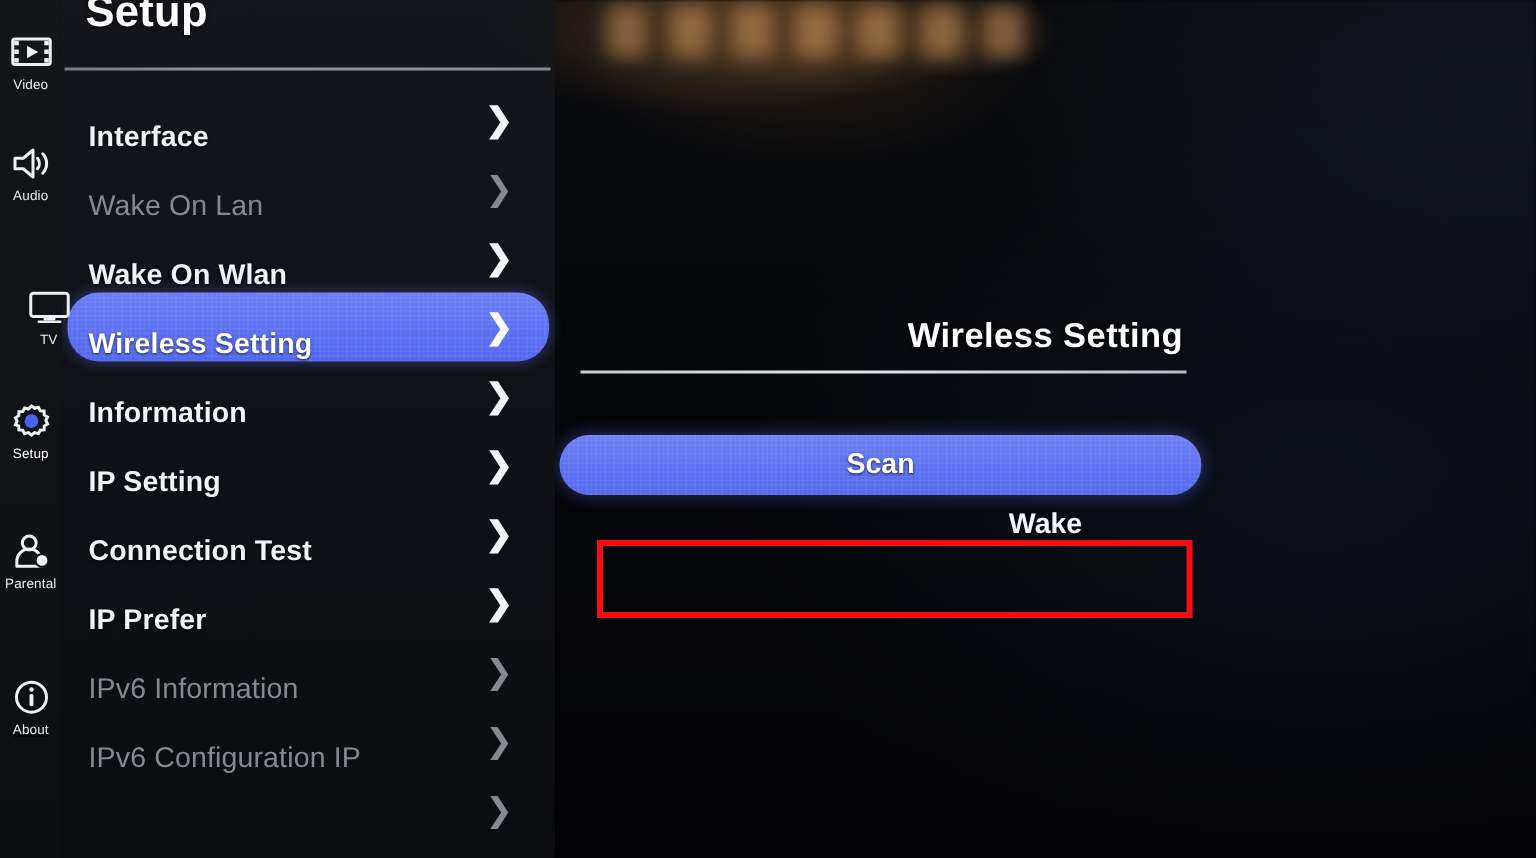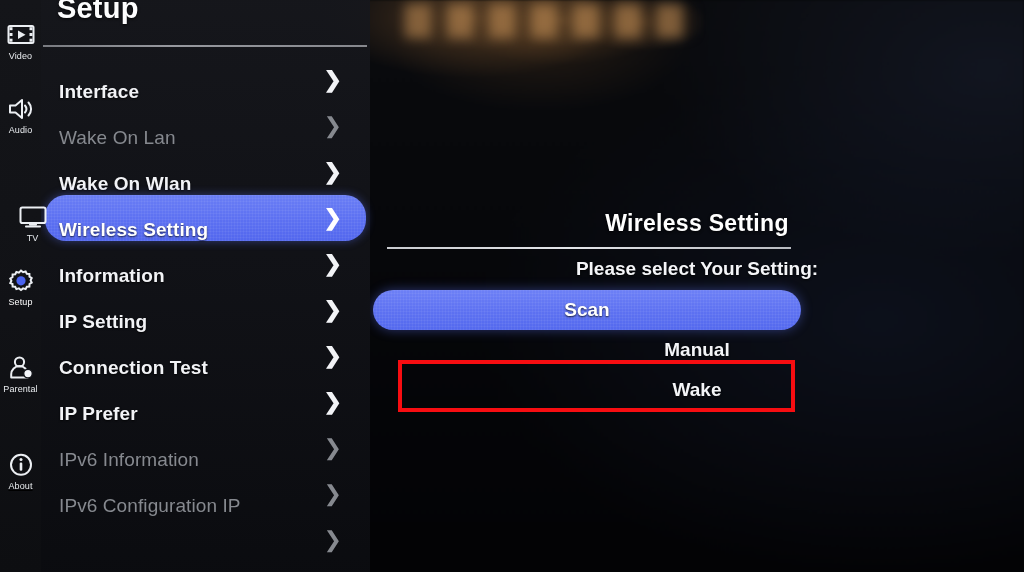--- a/index.html
+++ b/index.html
@@ -194,21 +194,21 @@
       <span class="rail-ico">
         <svg viewBox="0 0 30 26" width="30" height="26">
           <path d="M4 9.5 H9.5 L16 4 V22 L9.5 16.5 H4 Z" fill="none" stroke="#eceff3" stroke-width="2" stroke-linejoin="round"></path>
           <path d="M19 9.5 a5.5 5.5 0 0 1 0 7" fill="none" stroke="#eceff3" stroke-width="2" stroke-linecap="round"></path>
           <path d="M22.5 6.5 a9.5 9.5 0 0 1 0 13" fill="none" stroke="#eceff3" stroke-width="2" stroke-linecap="round"></path>
         </svg>
       </span>
       <span class="rail-lbl">Audio</span>
     </div>
 
-    <div class="rail-item" style="top:204px;padding-left:24px;">
+    <div class="rail-item" style="top:192px;padding-left:24px;">
       <span class="rail-ico">
         <svg viewBox="0 0 30 26" width="30" height="26">
           <rect x="2.5" y="3.5" width="25" height="15.5" rx="1.8" fill="none" stroke="#eceff3" stroke-width="2"></rect>
           <rect x="11" y="19.5" width="8" height="2.2" rx="1" fill="#eceff3"></rect>
           <rect x="7" y="21.6" width="16" height="1.8" rx="0.9" fill="#eceff3"></rect>
         </svg>
       </span>
       <span class="rail-lbl">TV</span>
     </div>
 
@@ -306,30 +306,26 @@
       <div class="menu-row dim">
         <span class="m-chev">❯</span>
       </div>
 
     </div>
   </div>
 
   <div class="dialog">
     <div class="dlg-title">Wireless Setting</div>
     <div class="dlg-rule"></div>
-    <div class="dlg-prompt">Please select Your Setting:</div>
 
     <div class="opt-list">
       <div class="opt-row selected">
         <span class="o-label">Scan</span>
       </div>
       <div class="opt-row">
-        <span class="o-label">Manual</span>
-      </div>
-      <div class="opt-row">
         <span class="o-label">Wake</span>
       </div>
     </div>
   </div>
 
   <div class="annot-box"></div>
 
 </div>
 
 </body></html>

